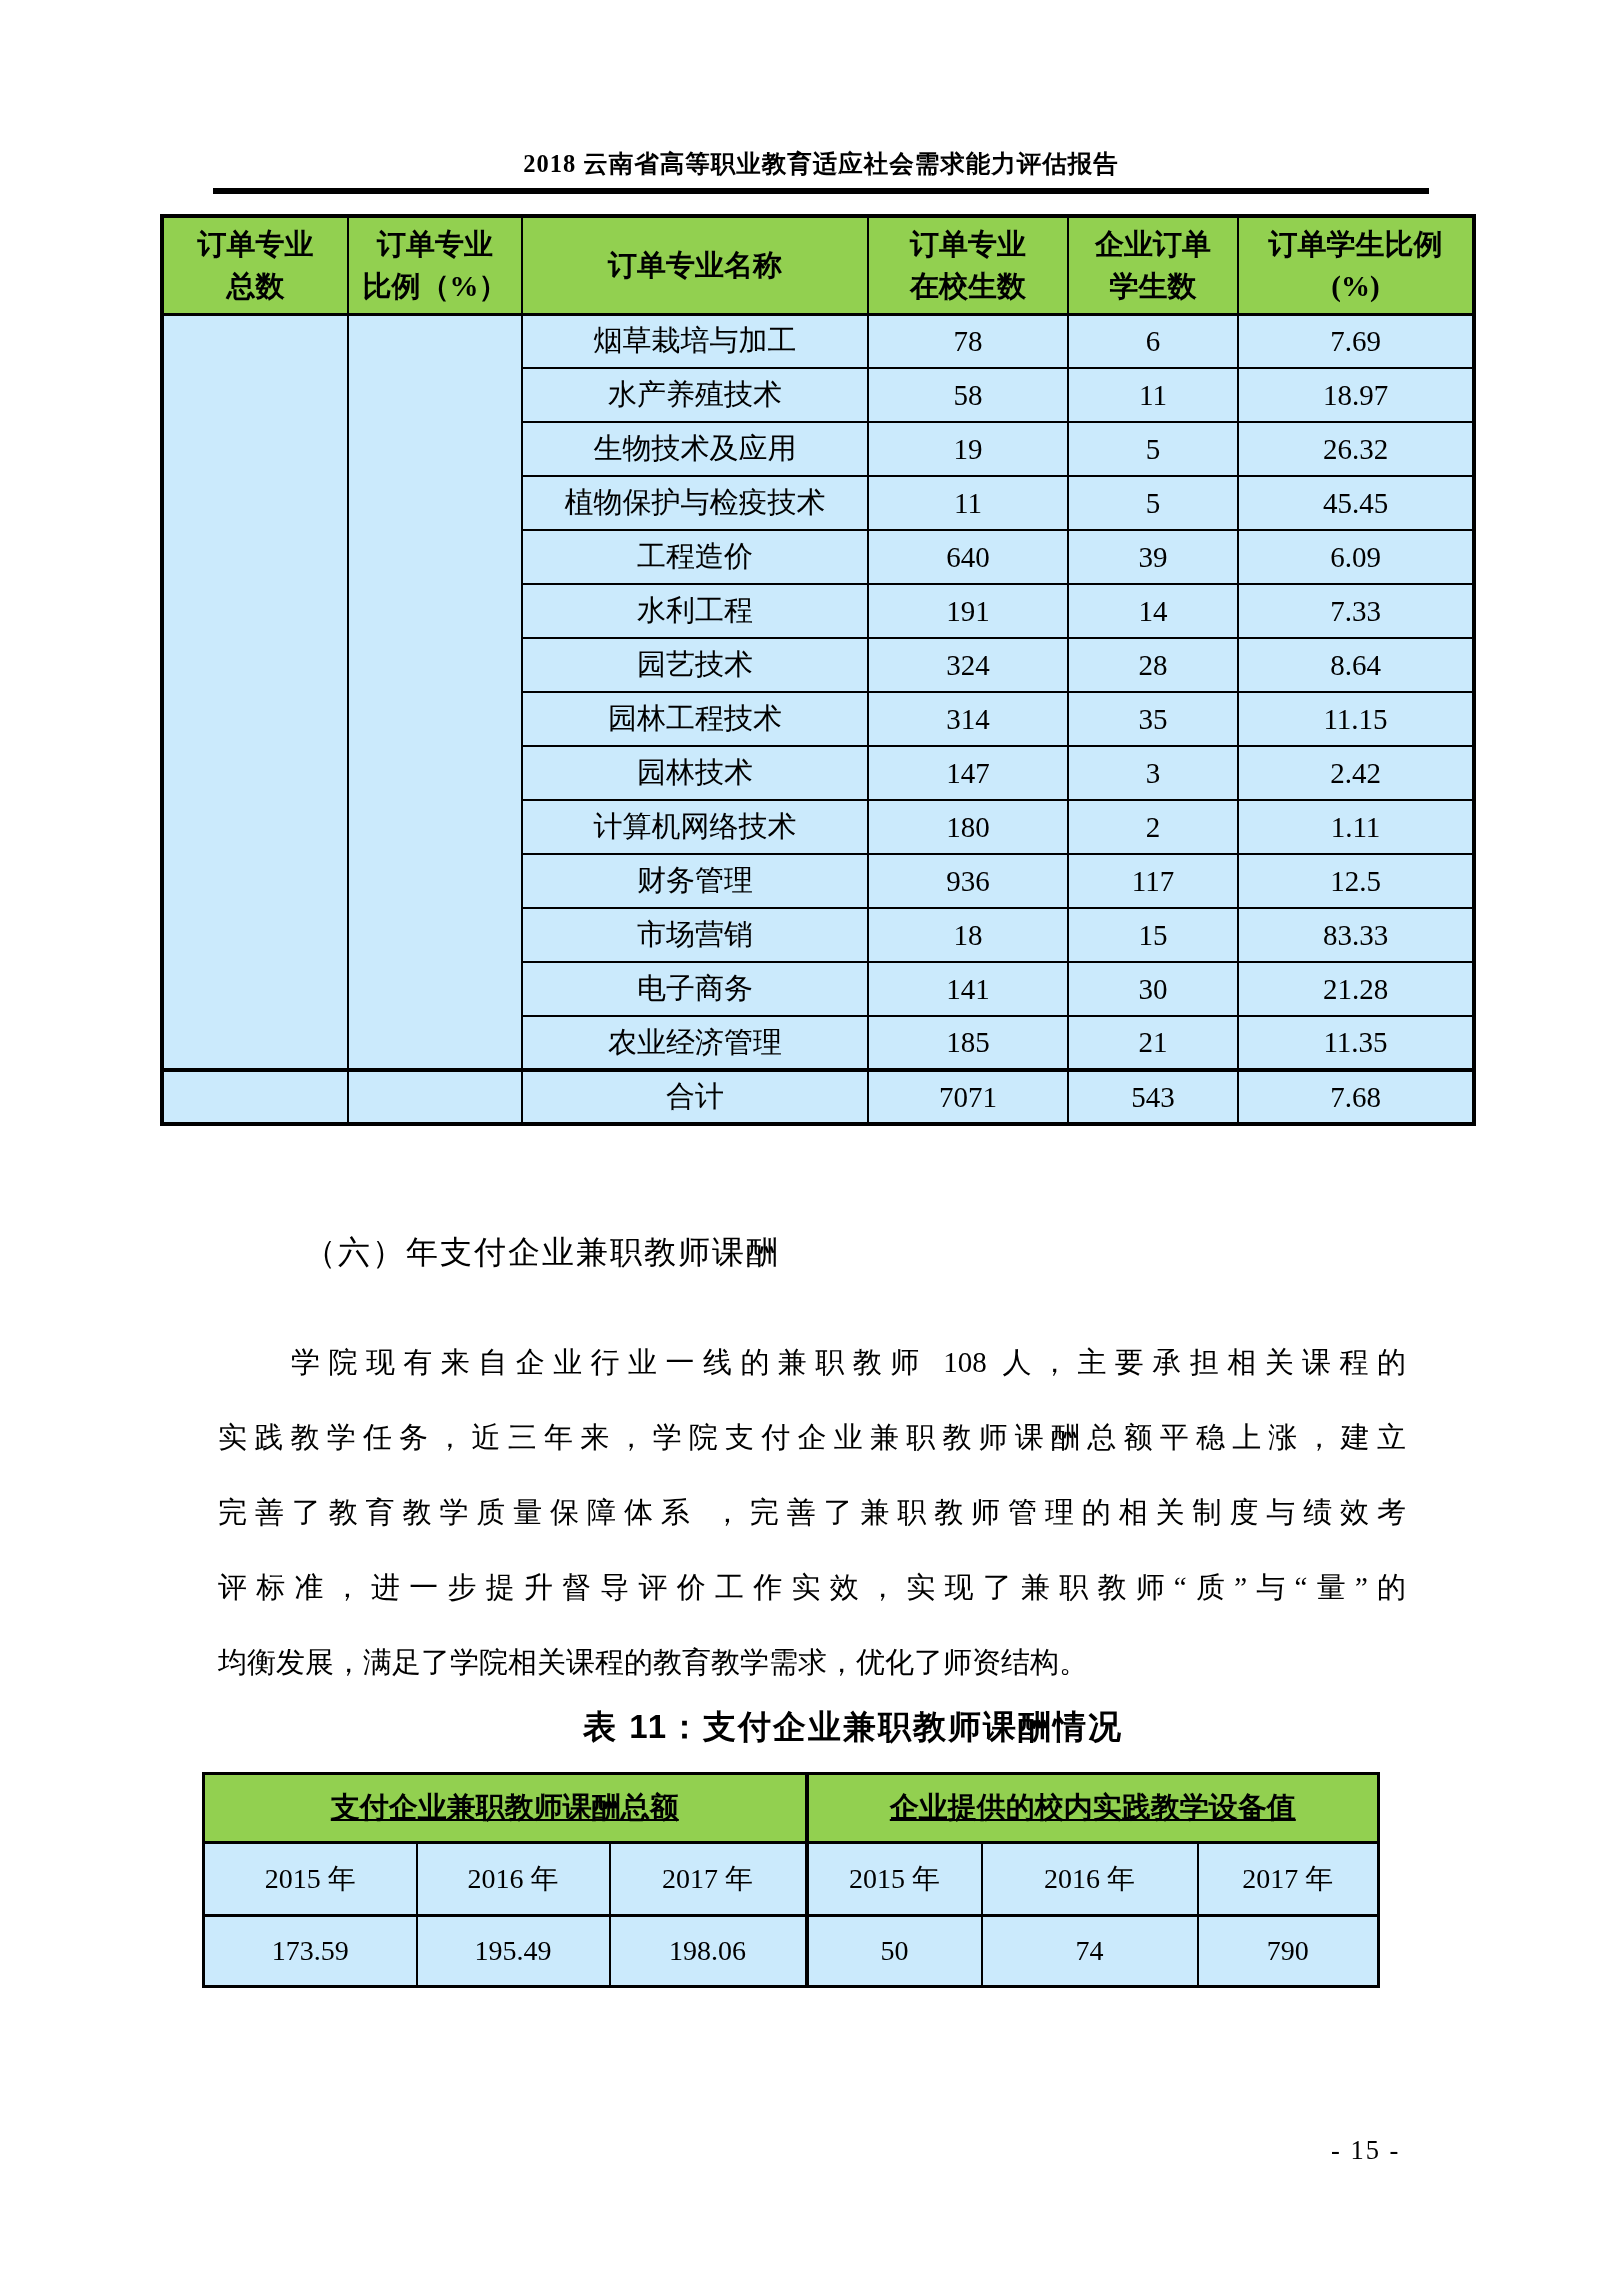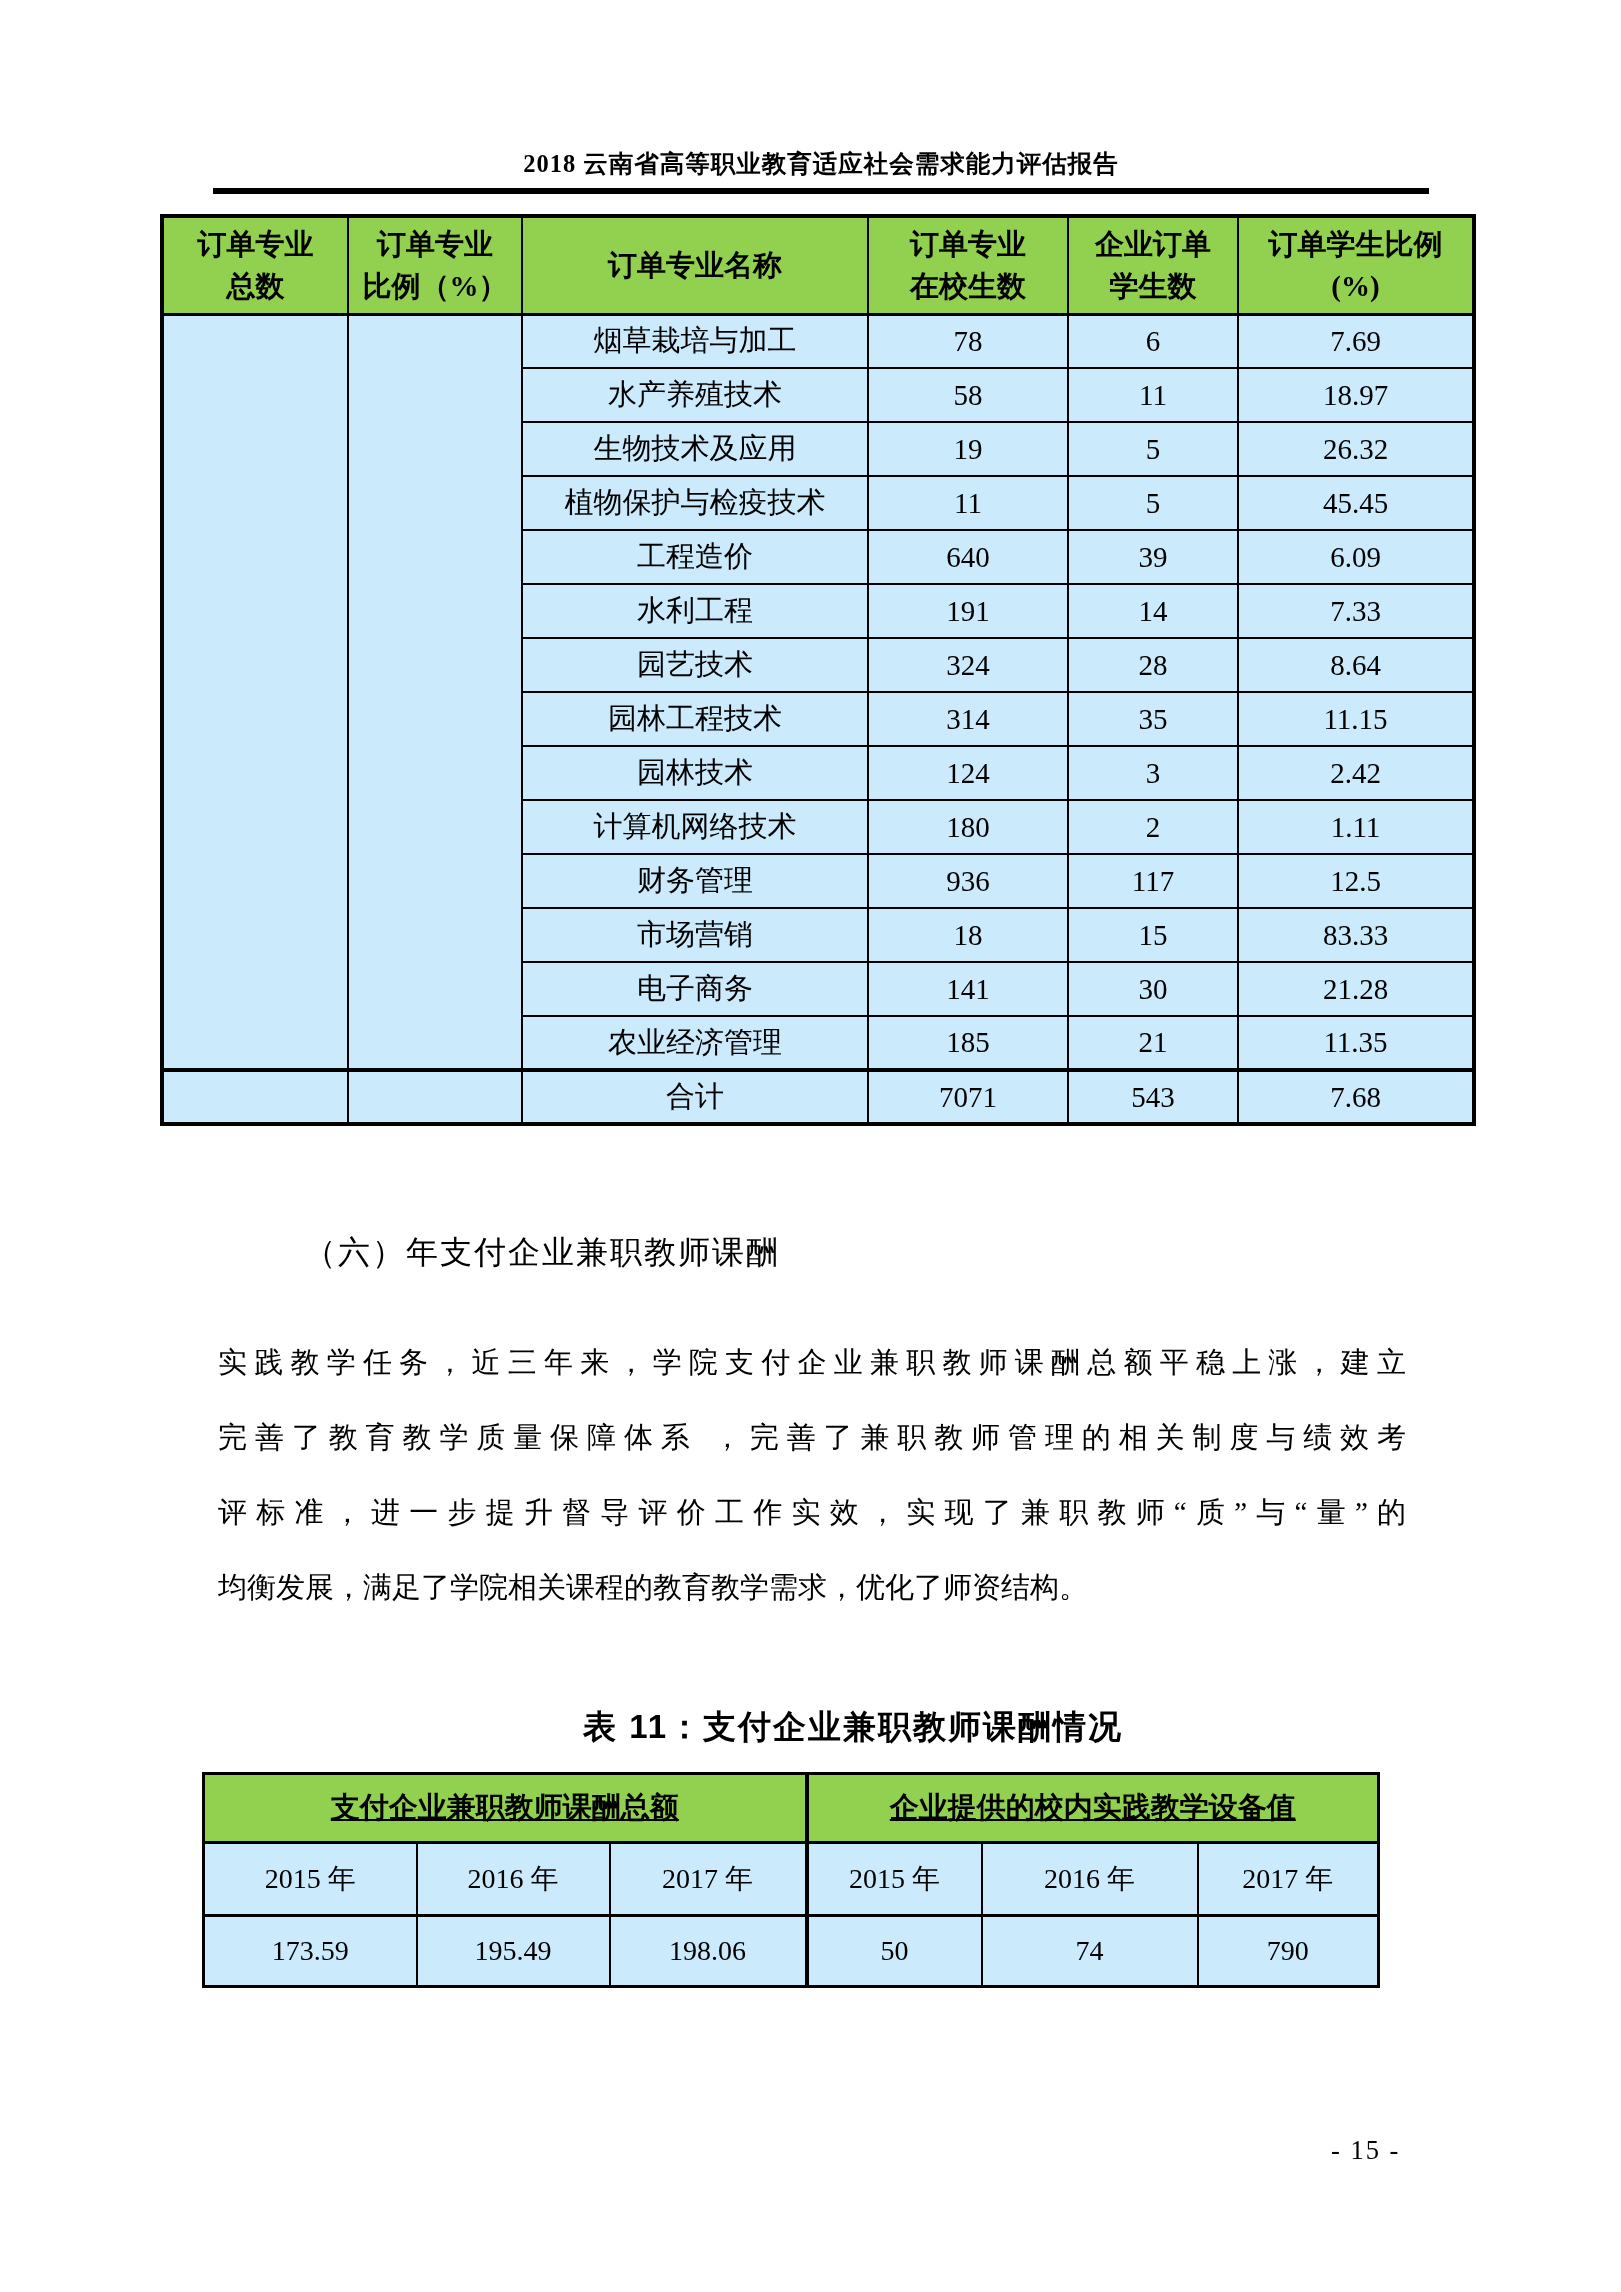--- a/index.html
+++ b/index.html
@@ -134,21 +134,21 @@
       <td>8.64</td>
     </tr>
     <tr>
       <td>园林工程技术</td>
       <td>314</td>
       <td>35</td>
       <td>11.15</td>
     </tr>
     <tr>
       <td>园林技术</td>
-      <td>124</td>
+      <td>147</td>
       <td>3</td>
       <td>2.42</td>
     </tr>
     <tr>
       <td>计算机网络技术</td>
       <td>180</td>
       <td>2</td>
       <td>1.11</td>
     </tr>
     <tr>
@@ -182,20 +182,21 @@
       <td>7071</td>
       <td>543</td>
       <td>7.68</td>
     </tr>
   </tbody>
 </table>
 
 <div class="sec-heading">（六）年支付企业兼职教师课酬</div>
 
 <div class="para">
+  <div class="para-line first">学院现有来自企业行业一线的兼职教师 108 人，主要承担相关课程的</div>
   <div class="para-line">实践教学任务，近三年来，学院支付企业兼职教师课酬总额平稳上涨，建立</div>
   <div class="para-line">完善了教育教学质量保障体系 ，完善了兼职教师管理的相关制度与绩效考</div>
   <div class="para-line">评标准，进一步提升督导评价工作实效，实现了兼职教师“质”与“量”的</div>
   <div class="para-line last">均衡发展，满足了学院相关课程的教育教学需求，优化了师资结构。</div>
 </div>
 
 <div class="t11-caption">表 11：支付企业兼职教师课酬情况</div>
 
 <table class="t2">
   <colgroup>

